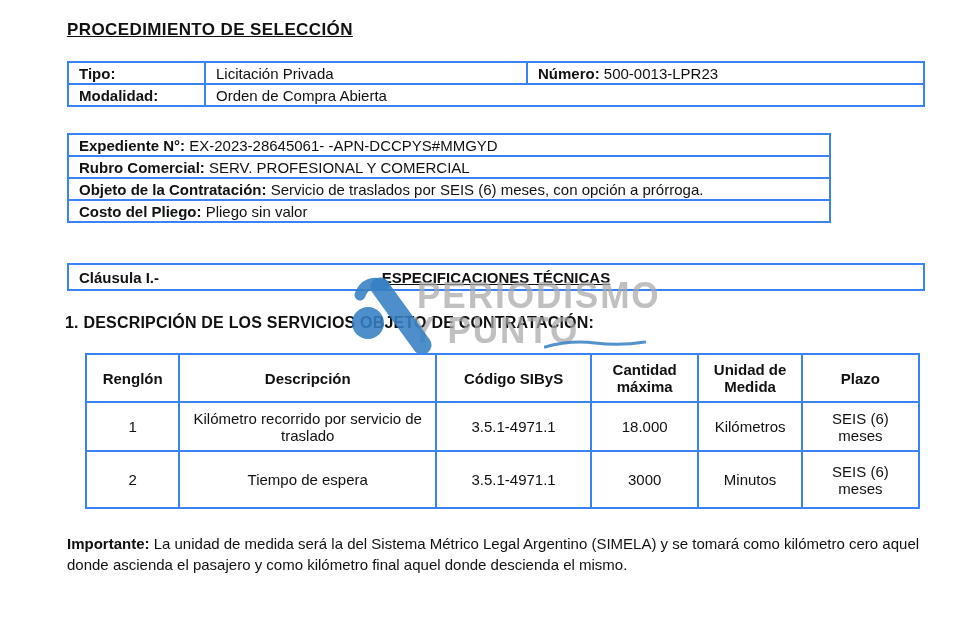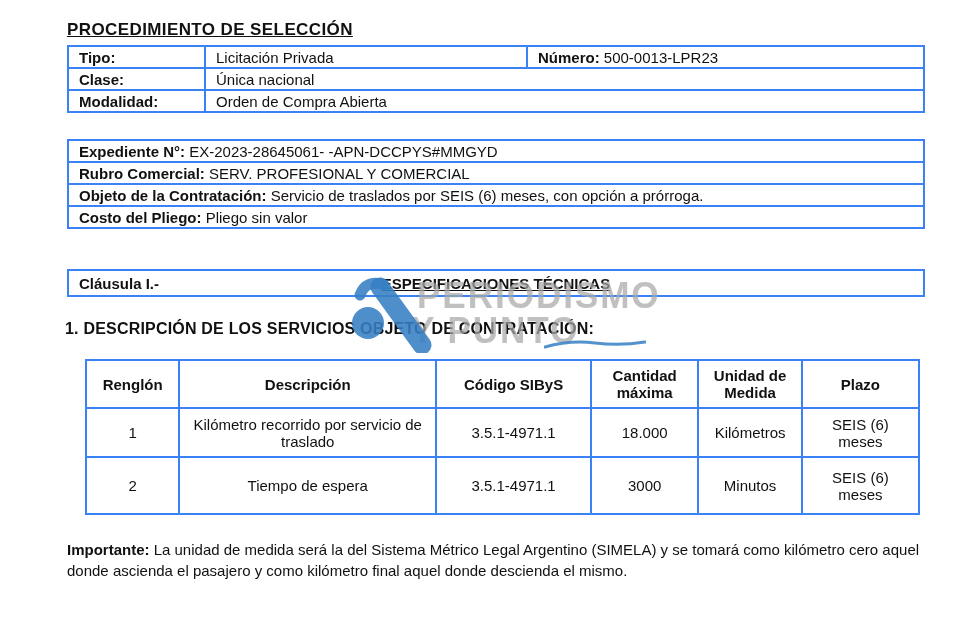--- a/index.html
+++ b/index.html
@@ -10,35 +10,35 @@
     font-family: "Liberation Sans", sans-serif;
     color: #111;
     overflow: hidden;
   }
   .page { padding: 20px 0 0 67px; width: 925px; }
 
   .doc-title {
     font-size: 17px; font-weight: bold;
     text-decoration: underline;
     letter-spacing: 0.4px;
-    margin-bottom: 5px;
+    margin-bottom: 21px;
   }
 
   table { border-collapse: collapse; }
   td { border: 2px solid #3b82f6; font-size: 15px; vertical-align: middle; }
 
   
   .t-info { width: 858px; margin-bottom: 26px; }
   .t-info td { height: 22px; padding: 1px 10px; }
   .t-info .lbl { width: 137px; font-weight: bold; }
   .t-info .val { width: 322px; }
   .bold { font-weight: bold; }
 
   
-  .t-exp { width: 858px; margin-bottom: 40px; }
+  .t-exp { width: 764px; margin-bottom: 40px; }
   .t-exp td { height: 22px; padding: 1px 10px; }
 
   
   .t-clausula { width: 858px; margin-bottom: 23px; }
   .t-clausula td { height: 26px; padding: 2px 10px; position: relative; }
   .clausula-label { font-weight: bold; font-size: 15px; }
   .clausula-title {
     position: absolute; left: 0; right: 0; top: 4px;
     text-align: center; font-weight: bold; font-size: 15px;
     text-decoration: underline;
@@ -87,24 +87,20 @@
 <div class="page">
 
   <h1 class="doc-title">PROCEDIMIENTO DE SELECCIÓN</h1>
 
   <table class="t-info">
     <tbody>
         <tr>
       <td class="lbl">Tipo:</td>
       <td class="val">Licitación Privada</td>
       <td><span class="bold">Número:</span><span> 500-0013-LPR23</span></td>
-    </tr>
-    <tr>
-      <td class="lbl">Clase:</td>
-      <td colspan="2">Única nacional</td>
     </tr>
     <tr>
       <td class="lbl">Modalidad:</td>
       <td colspan="2">Orden de Compra Abierta</td>
     </tr>
   </tbody>
     </table>
 
   <table class="t-exp">
     <tbody>

